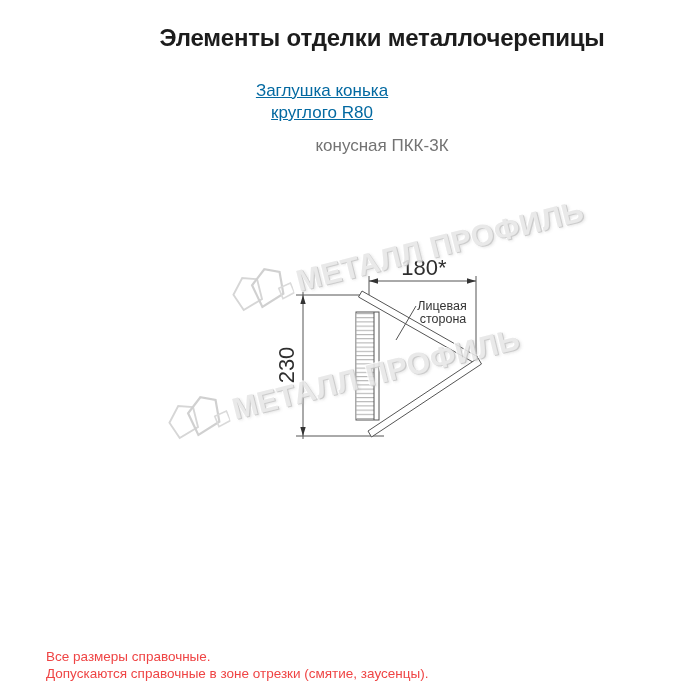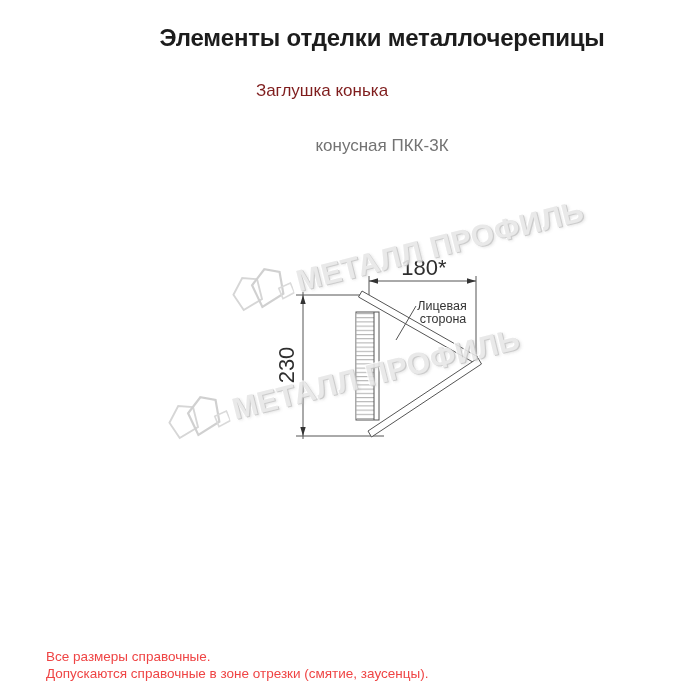--- a/index.html
+++ b/index.html
@@ -6,21 +6,21 @@
   .page{
     position:relative;width:700px;height:700px;background:#ffffff;overflow:hidden;
     font-family:"Liberation Sans","DejaVu Sans",sans-serif;color:#1b1b1b;margin-left:32px;
   }
   .title{
     position:absolute;top:24px;left:0;width:700px;text-align:center;
     font-size:24px;font-weight:bold;letter-spacing:-0.2px;color:#1c1c1c;
   }
   .subtitle{
     position:absolute;top:80px;left:0;width:580px;text-align:center;
-    font-size:17px;line-height:22px;color:#7f1d1d;
+    font-size:17px;line-height:22px;color:#0369a1;text-decoration:underline;
   }
   .subtitle2{
     position:absolute;top:135px;left:0;width:700px;text-align:center;
     font-size:17px;line-height:22px;color:#737373;
   }
   .footer{
     position:absolute;top:648px;left:14px;width:672px;
     font-size:13.5px;line-height:17px;color:#ef4444;
   }
   .diagram{position:absolute;left:240px;top:250px;width:250px;height:210px;z-index:1;}
@@ -40,20 +40,21 @@
 </style>
 </head>
 <body>
 
 <div class="page">
 
   <div class="title">Элементы отделки металлочерепицы</div>
 
   <div class="subtitle">
     <div>Заглушка конька</div>
+    <div>круглого R80</div>
   </div>
   <div class="subtitle2">конусная  ПКК-3К</div>
 
   <div class="wm wm-upper">
     <span>
       <svg width="66" height="54" viewBox="0 0 84 62" fill="none">
         <path d="M8 30 L24 12 L42 18 L42 44 L16 52 Z" stroke="#d2d2d2" stroke-width="2.4"></path>
         <path d="M34 24 L54 8 L72 16 L70 44 L40 54 Z" stroke="#cccccc" stroke-width="2.8"></path>
         <path d="M66 36 L82 33 L84 46 L68 50 Z" stroke="#d6d6d6" stroke-width="2"></path>
       </svg>

